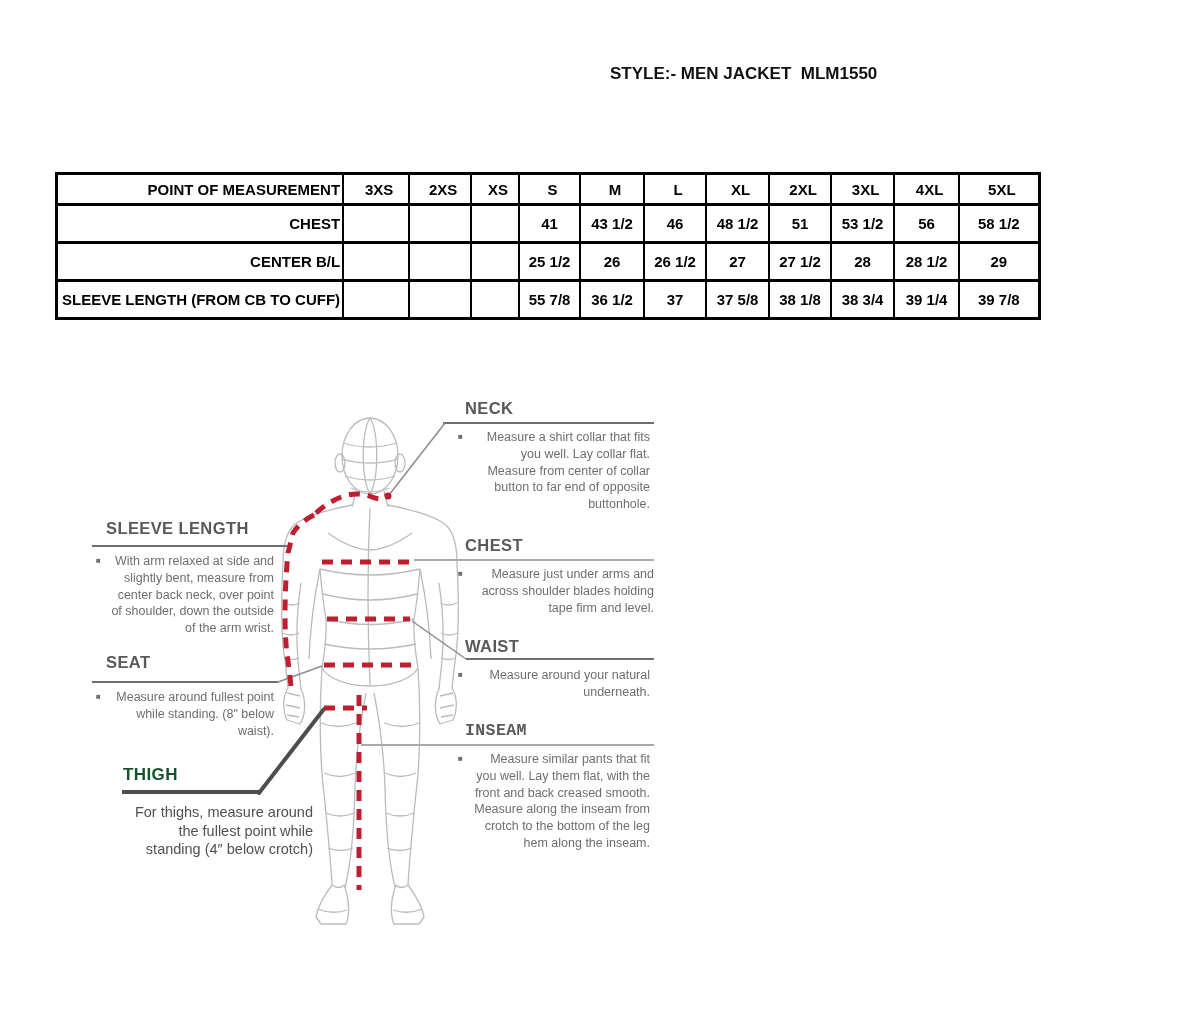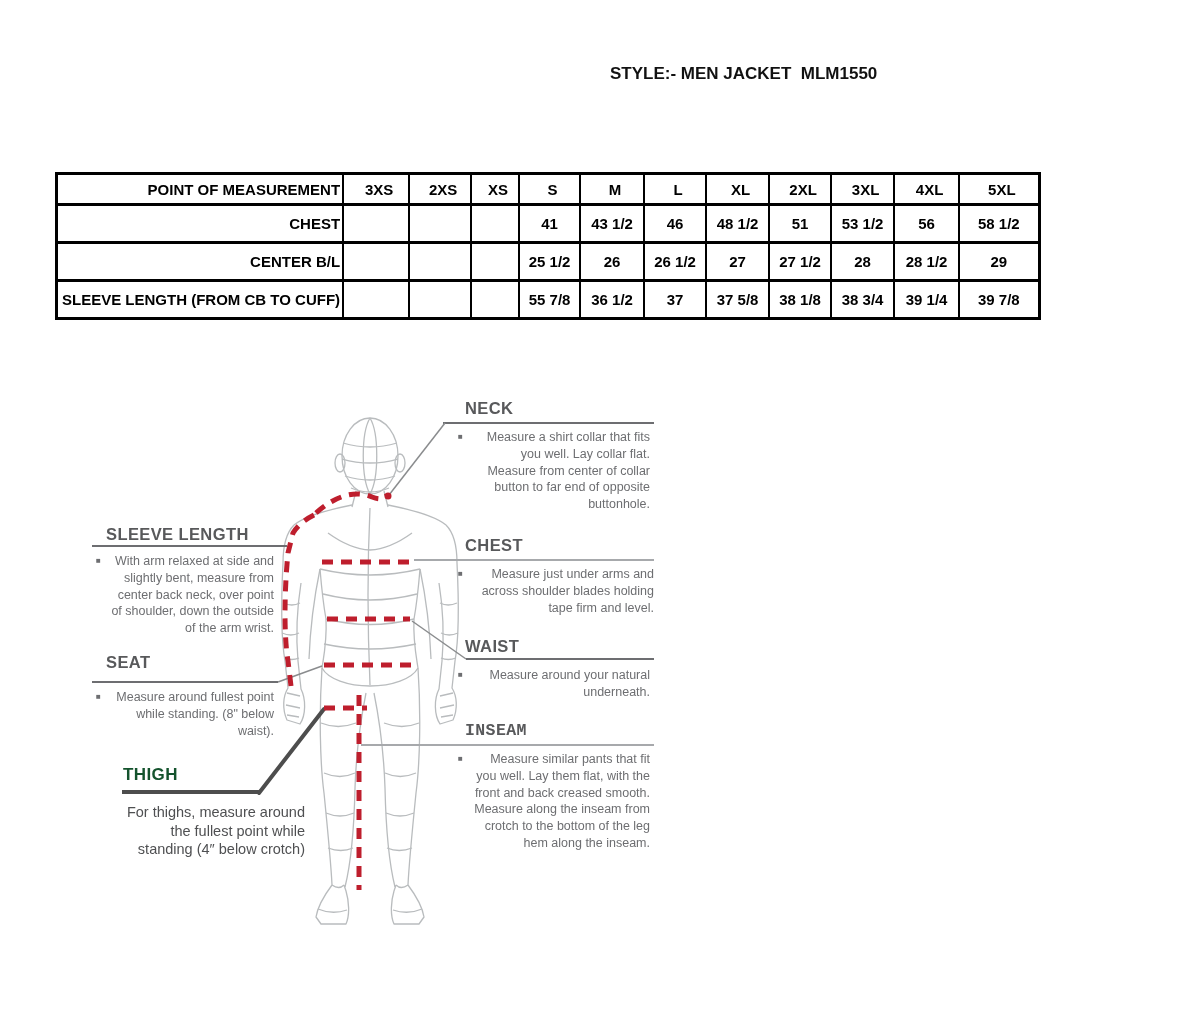--- a/index.html
+++ b/index.html
@@ -207,31 +207,31 @@
       <span class="bullet">■</span>
       <span class="txt">Measure around your natural underneath.</span>
     </div>
 
     <div class="sec-label" style="left:377px;top:328px;font-family:Liberation Mono, monospace;">INSEAM</div>
     <div class="sec-desc" style="left:370px;top:358px;width:192px;">
       <span class="bullet">■</span>
       <span class="txt">Measure similar pants that fit you well. Lay them flat, with the front and back creased smooth. Measure along the inseam from crotch to the bottom of the leg hem along the inseam.</span>
     </div>
 
-    <div class="sec-label" style="left:18px;top:132px;">SLEEVE LENGTH</div>
+    <div class="sec-label" style="left:18px;top:126px;">SLEEVE LENGTH</div>
     <div class="sec-desc" style="left:8px;top:160px;width:178px;">
       <span class="bullet">■</span>
       <span class="txt">With arm relaxed at side and slightly bent, measure from center back neck, over point of shoulder, down the outside of the arm wrist.</span>
     </div>
 
     <div class="sec-label" style="left:18px;top:260px;">SEAT</div>
     <div class="sec-desc" style="left:8px;top:296px;width:178px;">
       <span class="bullet">■</span>
       <span class="txt">Measure around fullest point while standing. (8" below waist).</span>
     </div>
 
     <div class="sec-label thigh-label" style="left:35px;top:372px;">THIGH</div>
-    <div class="sec-desc thigh-desc" style="left:27px;top:410px;width:190px;">
+    <div class="sec-desc thigh-desc" style="left:35px;top:410px;width:190px;">
       <span class="txt">For thighs, measure around the fullest point while standing (4″ below crotch)</span>
     </div>
 
   </div>
 </div>
 
 </body></html>

